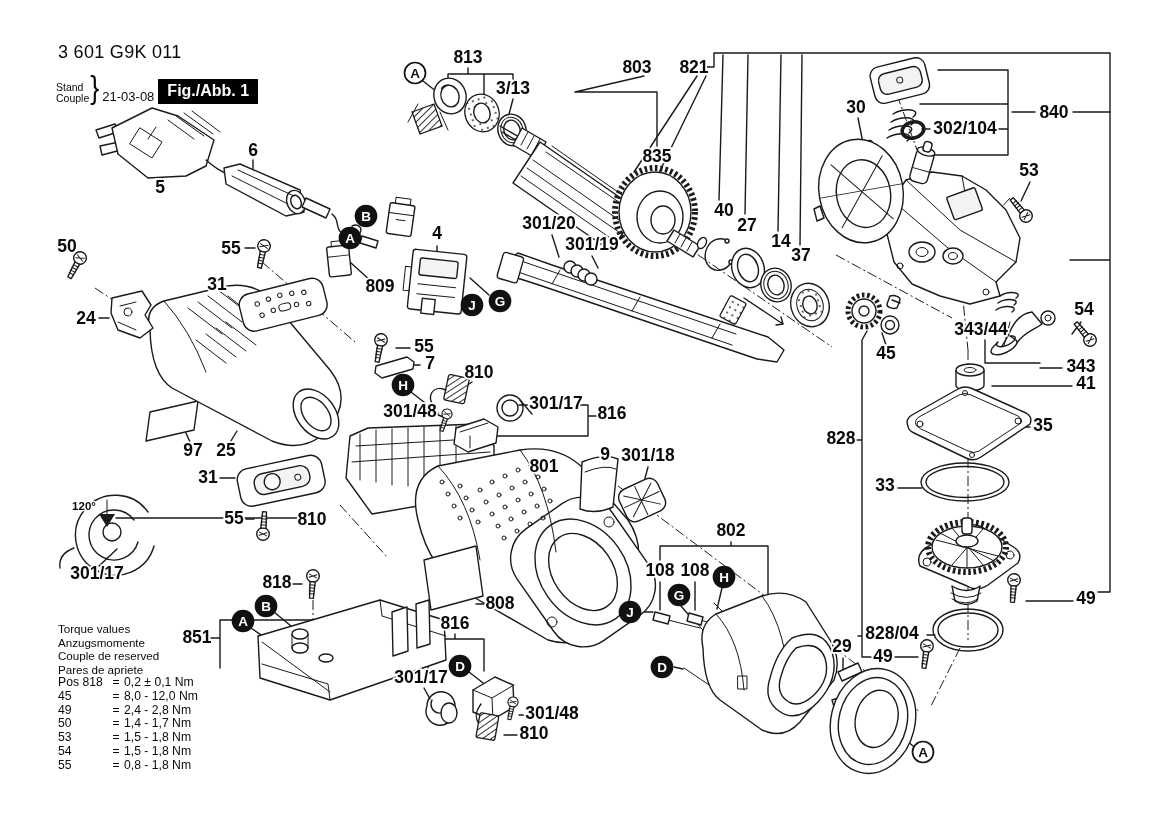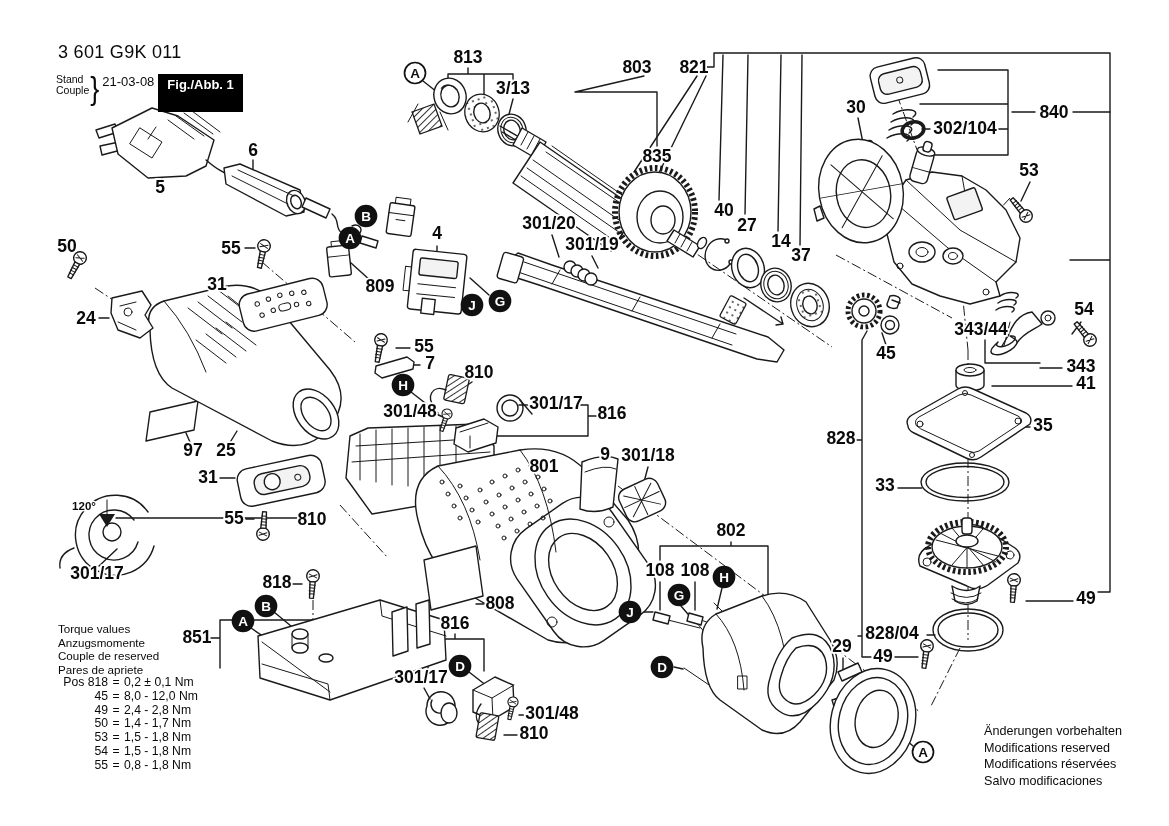--- a/index.html
+++ b/index.html
@@ -12,29 +12,29 @@
   .pt{fill:#fff;stroke:#1a1a1a;stroke-width:1.4;stroke-linejoin:round}
   .pt2{fill:#f3f3f3;stroke:#1a1a1a;stroke-width:1.4;stroke-linejoin:round}
   .dsh{fill:none;stroke:#1a1a1a;stroke-width:1;stroke-dasharray:10 3 2 3}
   .teeth{fill:none;stroke:#1a1a1a;stroke-dasharray:2.6 2.6}
   .plabel{font:bold 17.5px "Liberation Sans",sans-serif;fill:#0a0a0a;text-anchor:middle;
           paint-order:stroke;stroke:#fff;stroke-width:3.5px}
   .plabel.sm{font-size:11.5px;stroke-width:2.5px}
   .clabel{font:bold 13.5px "Liberation Sans",sans-serif;text-anchor:middle}
   
   .hdr-pn{position:absolute;left:58px;top:42px;font-size:18px;letter-spacing:.3px}
-  .hdr-issue{position:absolute;left:56px;top:74px;height:30px;display:flex;align-items:flex-start}
+  .hdr-issue{position:absolute;left:56px;top:74px;height:30px;display:flex;align-items:flex-end}
   .si{display:flex;flex-direction:column;font-size:10.5px;line-height:11px}
   .brace{font-size:27px;font-weight:400;margin:0 3px 0 1px;transform:scaleY(1.15)}
   .date{font-size:13px;margin-right:0}
-  .figbox{background:#000;color:#fff;font-size:13px;font-weight:bold;padding:3px 9px 20px 9px;margin-left:4px}
+  .figbox{background:#000;color:#fff;font-size:16px;font-weight:bold;padding:3px 9px 4px 9px;margin-left:4px}
   
   .torque{position:absolute;left:58px;top:622px;font-size:11.6px;line-height:13.5px}
   .trow{display:flex;font-size:12.2px;line-height:13.8px}
-  .tpos{width:50px;text-align:right;white-space:pre}
+  .tpos{width:50px;text-align:left;white-space:pre}
   .teq{width:16px;text-align:center}
   .tval{white-space:pre}
   
   .notes{position:absolute;left:984px;top:723px;font-size:12.6px;line-height:16.5px}
 </style>
 </head>
 <body>
 
 <div class="page">
 
@@ -670,19 +670,13 @@
         <span class="teq">=</span>
         <span class="tval">1,5 - 1,8 Nm</span>
       </div>
     <div class="trow">
         <span class="tpos">55</span>
         <span class="teq">=</span>
         <span class="tval">0,8 - 1,8 Nm</span>
       </div>
   </div>
 
-  <div class="notes">
-    <div>Änderungen vorbehalten</div>
-    <div>Modifications reserved</div>
-    <div>Modifications réservées</div>
-    <div>Salvo modificaciones</div>
-  </div>
 </div>
 
 </body></html>

